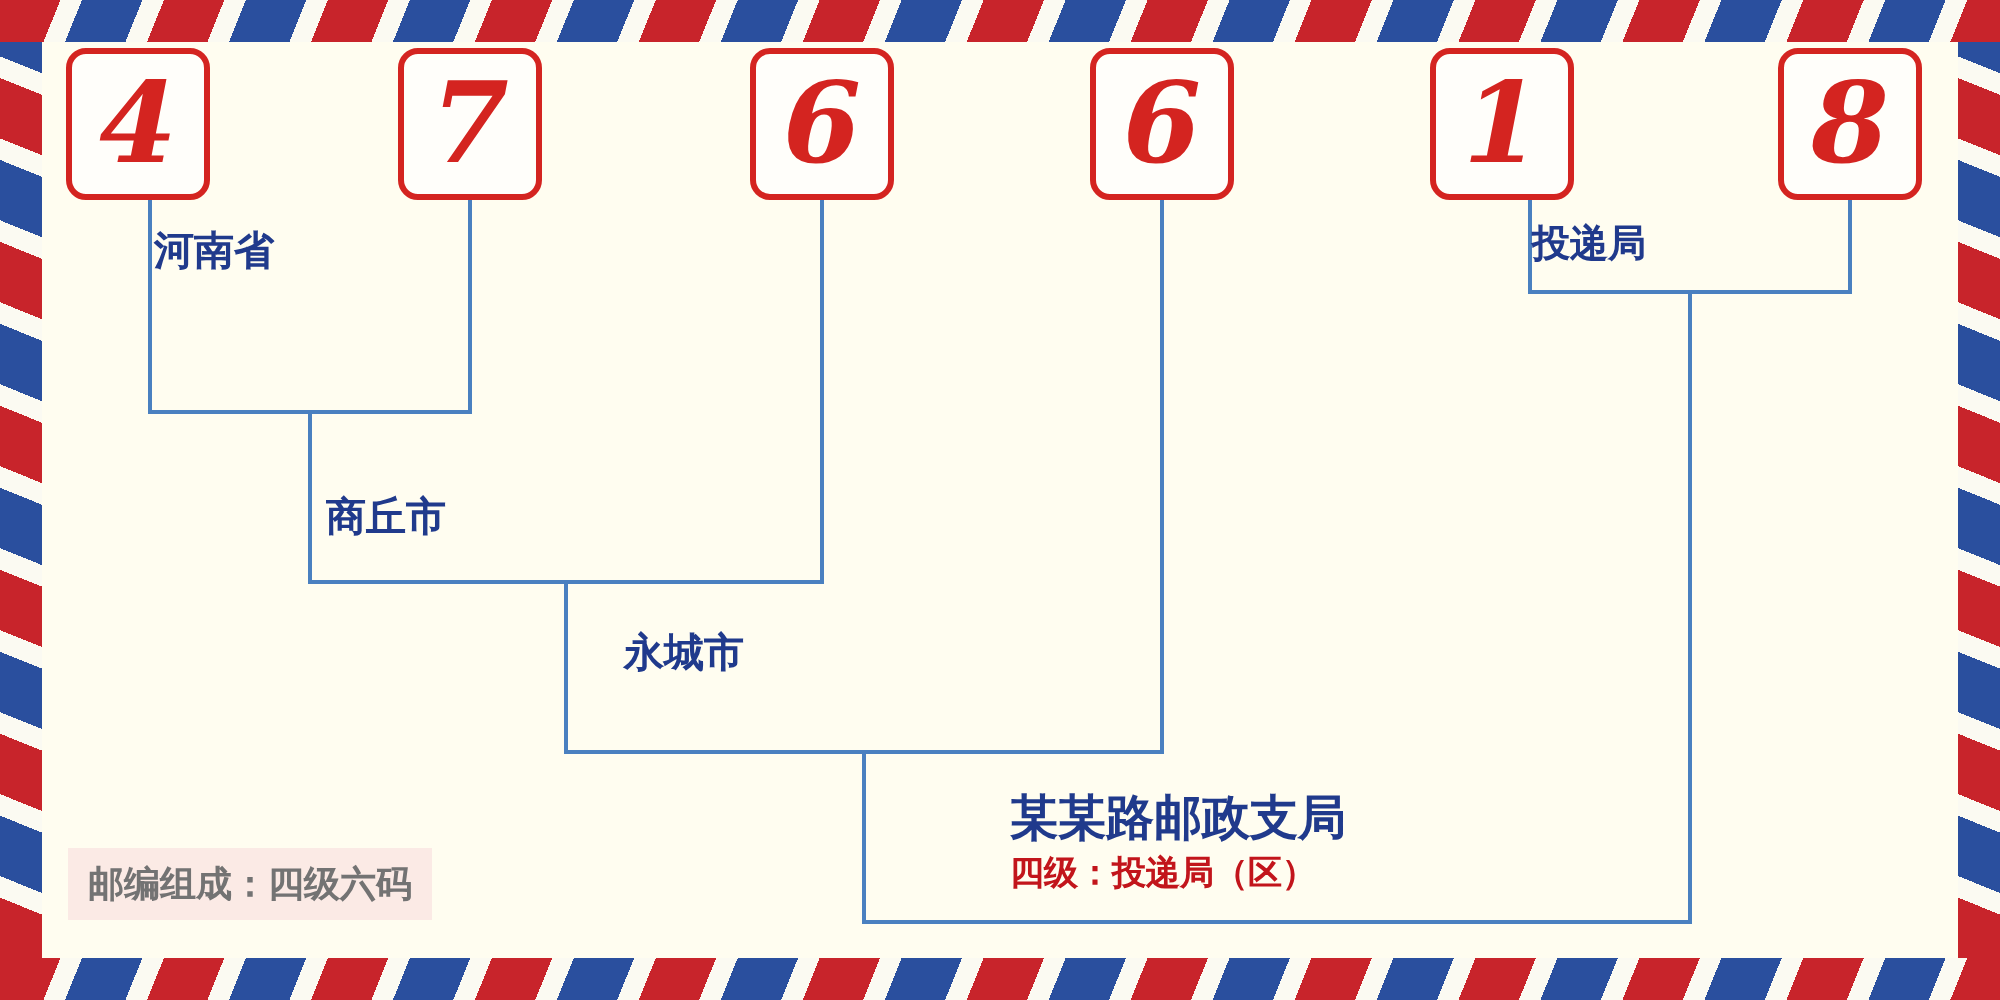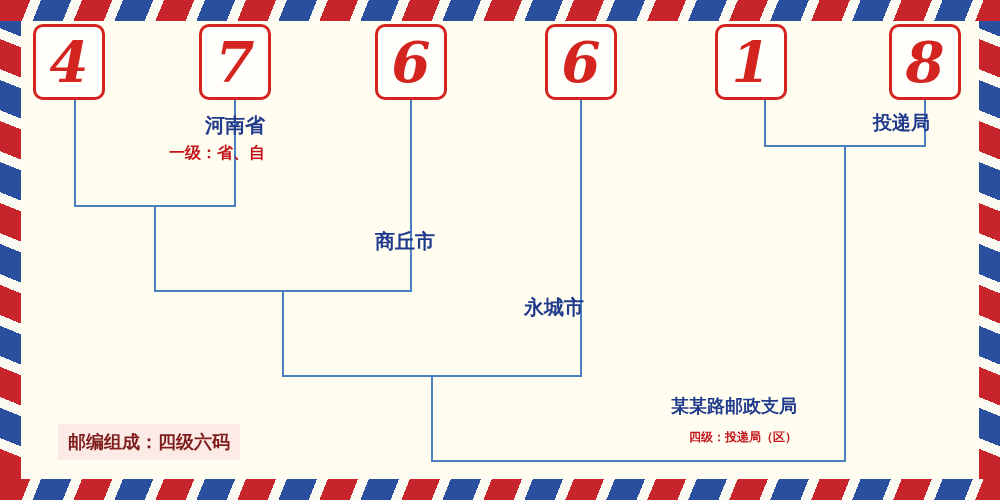--- a/index.html
+++ b/index.html
@@ -47,39 +47,38 @@
     font-size:56px;line-height:1;
     color:#d42420;
   }
 
   
   .line{position:absolute;background:#4a80c0;}
   .vline{width:2px;}
   .hline{height:2px;}
 
   
-  .label-group{position:absolute;text-align:right;padding-left:32px;}
+  .label-group{position:absolute;text-align:left;}
   .label-title{
     color:#203a8c;font-weight:bold;font-size:20px;line-height:1.3;
   }
   .label-desc{
     color:#c2151b;font-weight:bold;font-size:16px;line-height:1.45;
     margin-top:3px;
   }
-  .label-group.small-title .label-title{font-size:18px;}
-  .label-group.lvl4 .label-desc{margin-top:12px;font-size:12px;}
+  .label-group.small-title .label-title{font-size:24px;}
+  .label-group.lvl4 .label-desc{margin-top:0;font-size:17px;}
 
   
   .footer-note{
     position:absolute;left:34px;top:424px;
     background:#fbeae5;
-    color:#7f1d1d;font-weight:bold;font-size:18px;
+    color:#737373;font-weight:bold;font-size:18px;
     padding:6px 10px;
     white-space:nowrap;
-    margin-left:24px;
   }
 </style>
 </head>
 <body>
 
 <div class="page">
 
   <div class="stripe stripe-top"></div>
   <div class="stripe stripe-bottom"></div>
   <div class="stripe stripe-left"></div>
@@ -120,29 +119,28 @@
   <div class="line vline" style="left:844px;top:145px;height:315px"></div>
   <div class="line hline" style="left:431px;top:460px;width:415px"></div>
 
   <div class="line vline" style="left:764px;top:100px;height:45px"></div>
   <div class="line vline" style="left:924px;top:100px;height:45px"></div>
   <div class="line hline" style="left:764px;top:145px;width:162px"></div>
 
   <div class="label-group" style="left:77px;top:112px;width:156px">
     <div class="label-title">河南省</div>
     <div class="label-desc">
-      <div>一级：省、自</div>
     </div>
   </div>
 
-  <div class="label-group" style="left:163px;top:228px;width:240px">
+  <div class="label-group" style="left:163px;top:245px;width:240px">
     <div class="label-title">商丘市</div>
   </div>
 
-  <div class="label-group" style="left:312px;top:294px;width:240px">
+  <div class="label-group" style="left:312px;top:313px;width:240px">
     <div class="label-title">永城市</div>
   </div>
 
   <div class="label-group small-title lvl4" style="left:505px;top:394px;width:260px">
     <div class="label-title">某某路邮政支局</div>
     <div class="label-desc">四级：投递局（区）</div>
   </div>
 
   <div class="label-group" style="left:766px;top:110px;width:132px">
     <div class="label-title" style="font-size:19px">投递局</div>

